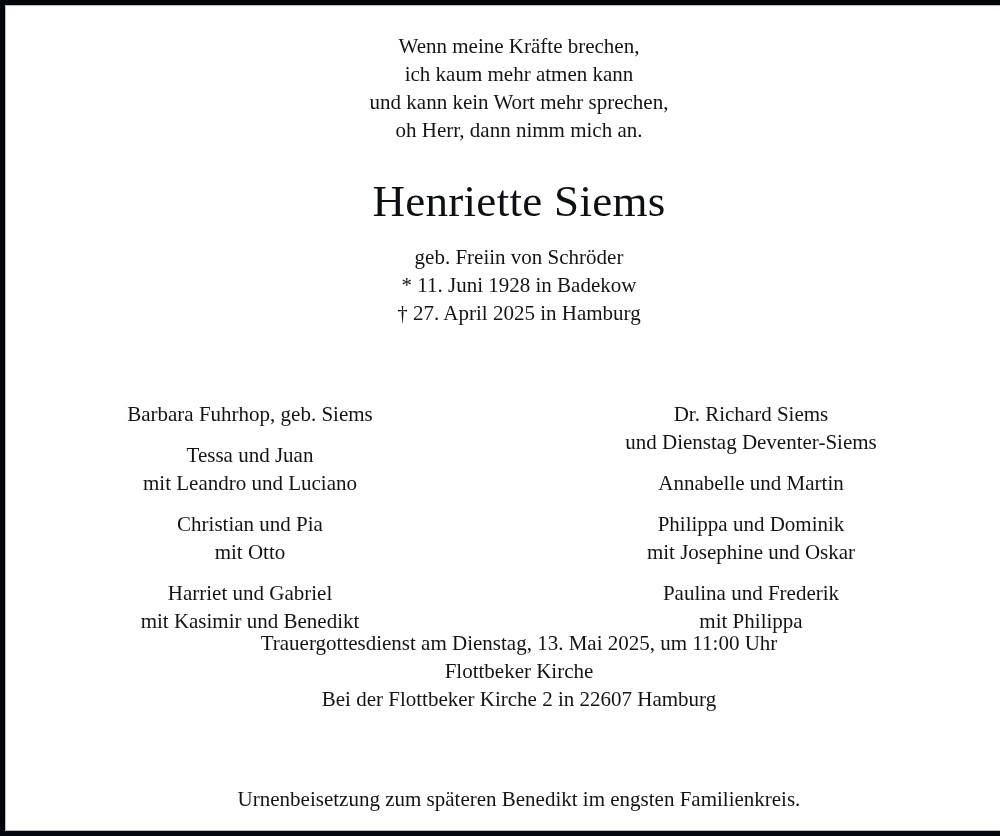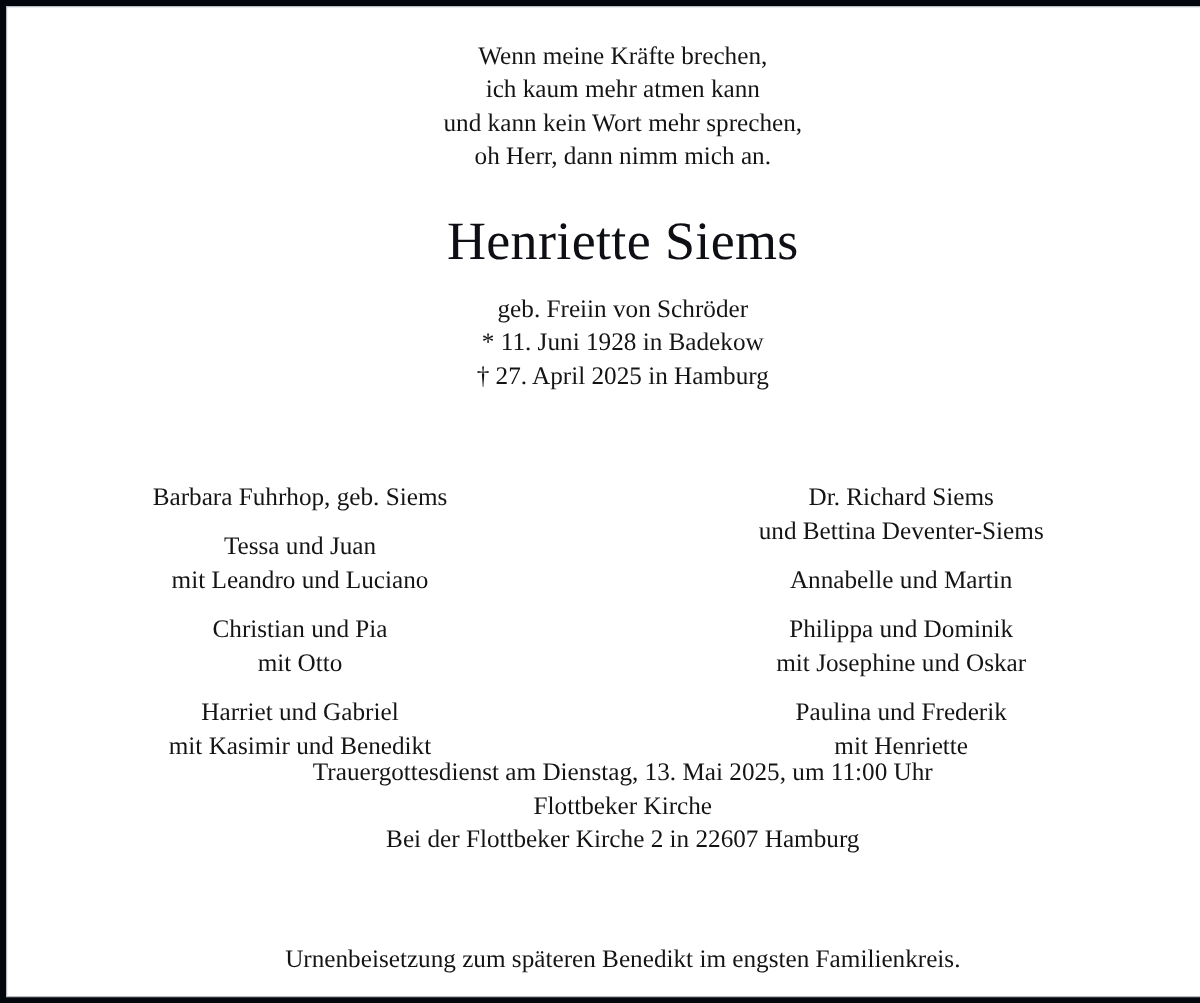--- a/index.html
+++ b/index.html
@@ -94,32 +94,32 @@
     </div>
     <div class="group" style="top:574px;">
       <span class="line">Harriet und Gabriel</span>
       <span class="line">mit Kasimir und Benedikt</span>
     </div>
   </div>
 
   <div class="col right" style="top:0;">
     <div class="group" style="top:395px;">
       <span class="line">Dr. Richard Siems</span>
-      <span class="line">und Bettina Deventer-Siems</span>
+      <span class="line">und Dienstag Deventer-Siems</span>
     </div>
     <div class="group" style="top:464px;">
       <span class="line">Annabelle und Martin</span>
     </div>
     <div class="group" style="top:505px;">
       <span class="line">Philippa und Dominik</span>
       <span class="line">mit Josephine und Oskar</span>
     </div>
     <div class="group" style="top:574px;">
       <span class="line">Paulina und Frederik</span>
-      <span class="line">mit Henriette</span>
+      <span class="line">mit Philippa</span>
     </div>
   </div>
 
   <div class="block service">
     <span class="line">Trauergottesdienst am Dienstag, 13. Mai 2025, um 11:00 Uhr</span>
     <span class="line">Flottbeker Kirche</span>
     <span class="line">Bei der Flottbeker Kirche 2 in 22607 Hamburg</span>
   </div>
 
   <div class="block burial">

